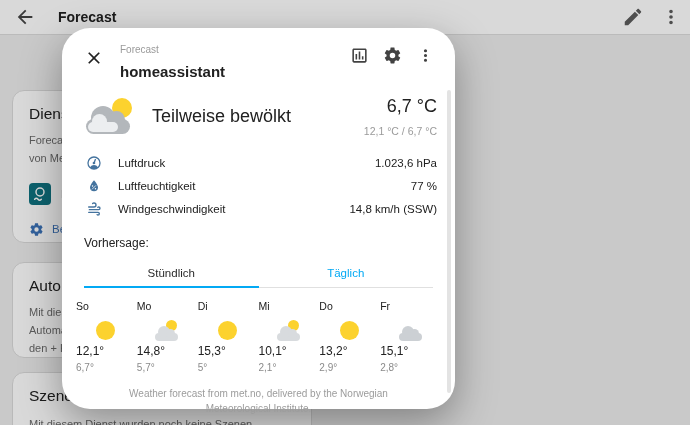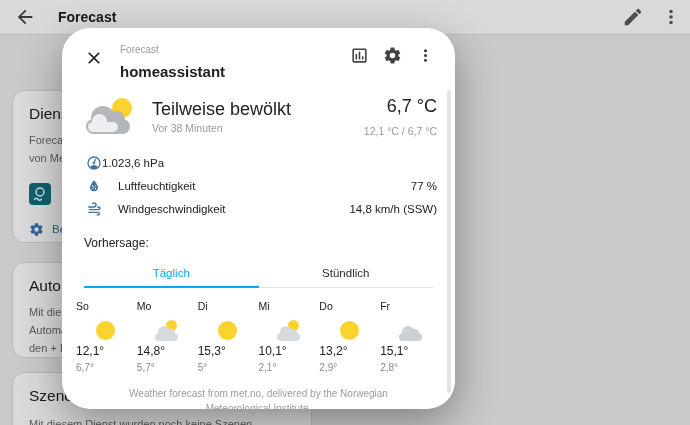--- a/index.html
+++ b/index.html
@@ -242,35 +242,35 @@
   </div>
 
   <div class="mainrow">
     <div class="bigicon">
       <span class="sun"></span>
         <span class="bcloud"></span>
         <span class="bcloud2"></span>
     </div>
     <div class="mtext">
       <div class="cond">Teilweise bewölkt</div>
-      <div class="sub">Vor 38 Minuten</div>
     </div>
     <div class="tempblk">
       <div class="temp">6,7 °C</div>
       <div class="hilo">12,1 °C / 6,7 °C</div>
     </div>
   </div>
 
   <div class="attrs">
     <div class="arow">
       <div class="aicon">
         <svg class="i" viewBox="0 0 24 24">
             <path fill="currentColor" d="M12,2A10,10 0 0,0 2,12A10,10 0 0,0 12,22A10,10 0 0,0 22,12A10,10 0 0,0 12,2M12,4A8,8 0 0,1 20,12C20,14.4 19,16.5 17.3,17.9C16.6,16.2 14.5,15 12,15C9.5,15 7.4,16.2 6.7,17.9C5,16.5 4,14.4 4,12A8,8 0 0,1 12,4M14,5.89C13.62,5.9 13.26,6.15 13.1,6.54L11.81,9.77L11.71,10C11,10.13 10.41,10.6 10.14,11.26C9.73,12.29 10.23,13.45 11.26,13.86C12.29,14.27 13.45,13.77 13.86,12.74C14.12,12.08 14,11.32 13.57,10.76L13.67,10.5L14.96,7.29L14.97,7.26C15.17,6.75 14.92,6.17 14.41,5.96C14.28,5.91 14.15,5.89 14,5.89Z"></path>
           </svg>
       </div>
+      <div class="alabel">Luftdruck</div>
       <div class="avalue">1.023,6 hPa</div>
     </div>
     <div class="arow">
       <div class="aicon">
         <svg class="i" viewBox="0 0 24 24">
             <path fill="currentColor" d="M12,20A6,6 0 0,1 6,14C6,10 12,3.25 12,3.25C12,3.25 18,10 18,14A6,6 0 0,1 12,20Z"></path>
             <circle cx="9.8" cy="12" r="1.1" fill="#fff"></circle>
             <circle cx="14.2" cy="16" r="1.1" fill="#fff"></circle>
             <path d="M9 17 L15 11" stroke="#fff" stroke-width="1.1"></path>
           </svg>
@@ -285,22 +285,22 @@
           </svg>
       </div>
       <div class="alabel">Windgeschwindigkeit</div>
       <div class="avalue">14,8 km/h (SSW)</div>
     </div>
   </div>
 
   <div class="vlabel">Vorhersage:</div>
 
   <div class="tabs">
+    <div class="tab">Stündlich</div>
     <div class="tab active">Täglich</div>
-    <div class="tab">Stündlich</div>
     <div class="track"></div>
     <div class="indicator"></div>
   </div>
 
   <div class="fcrow">
     <div class="fcol">
       <div class="fday">So</div>
       <div class="fc-icon" data-cond="sunny">
           <span class="sun"></span>
         </div>

